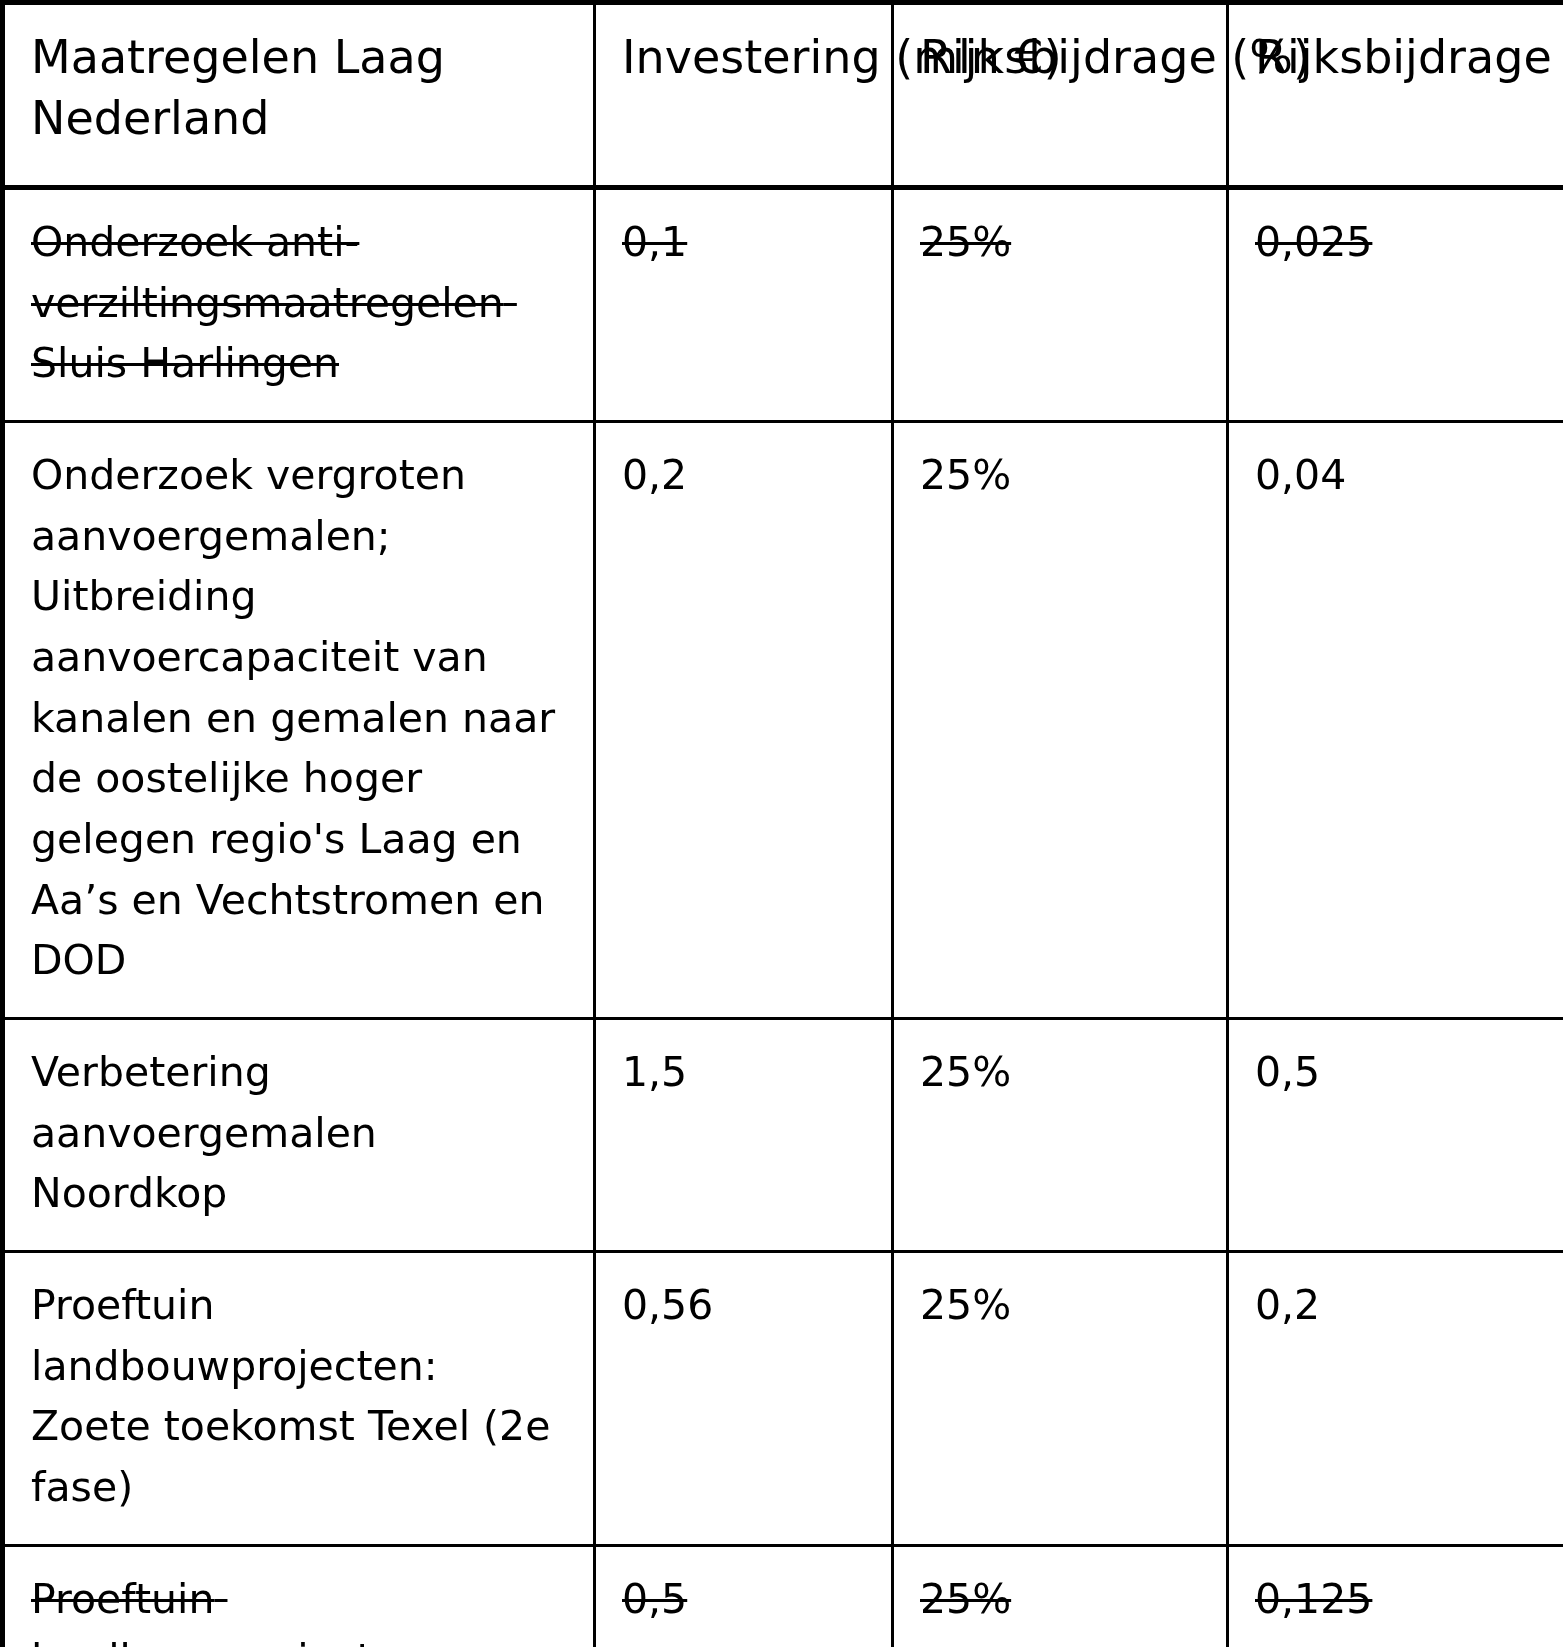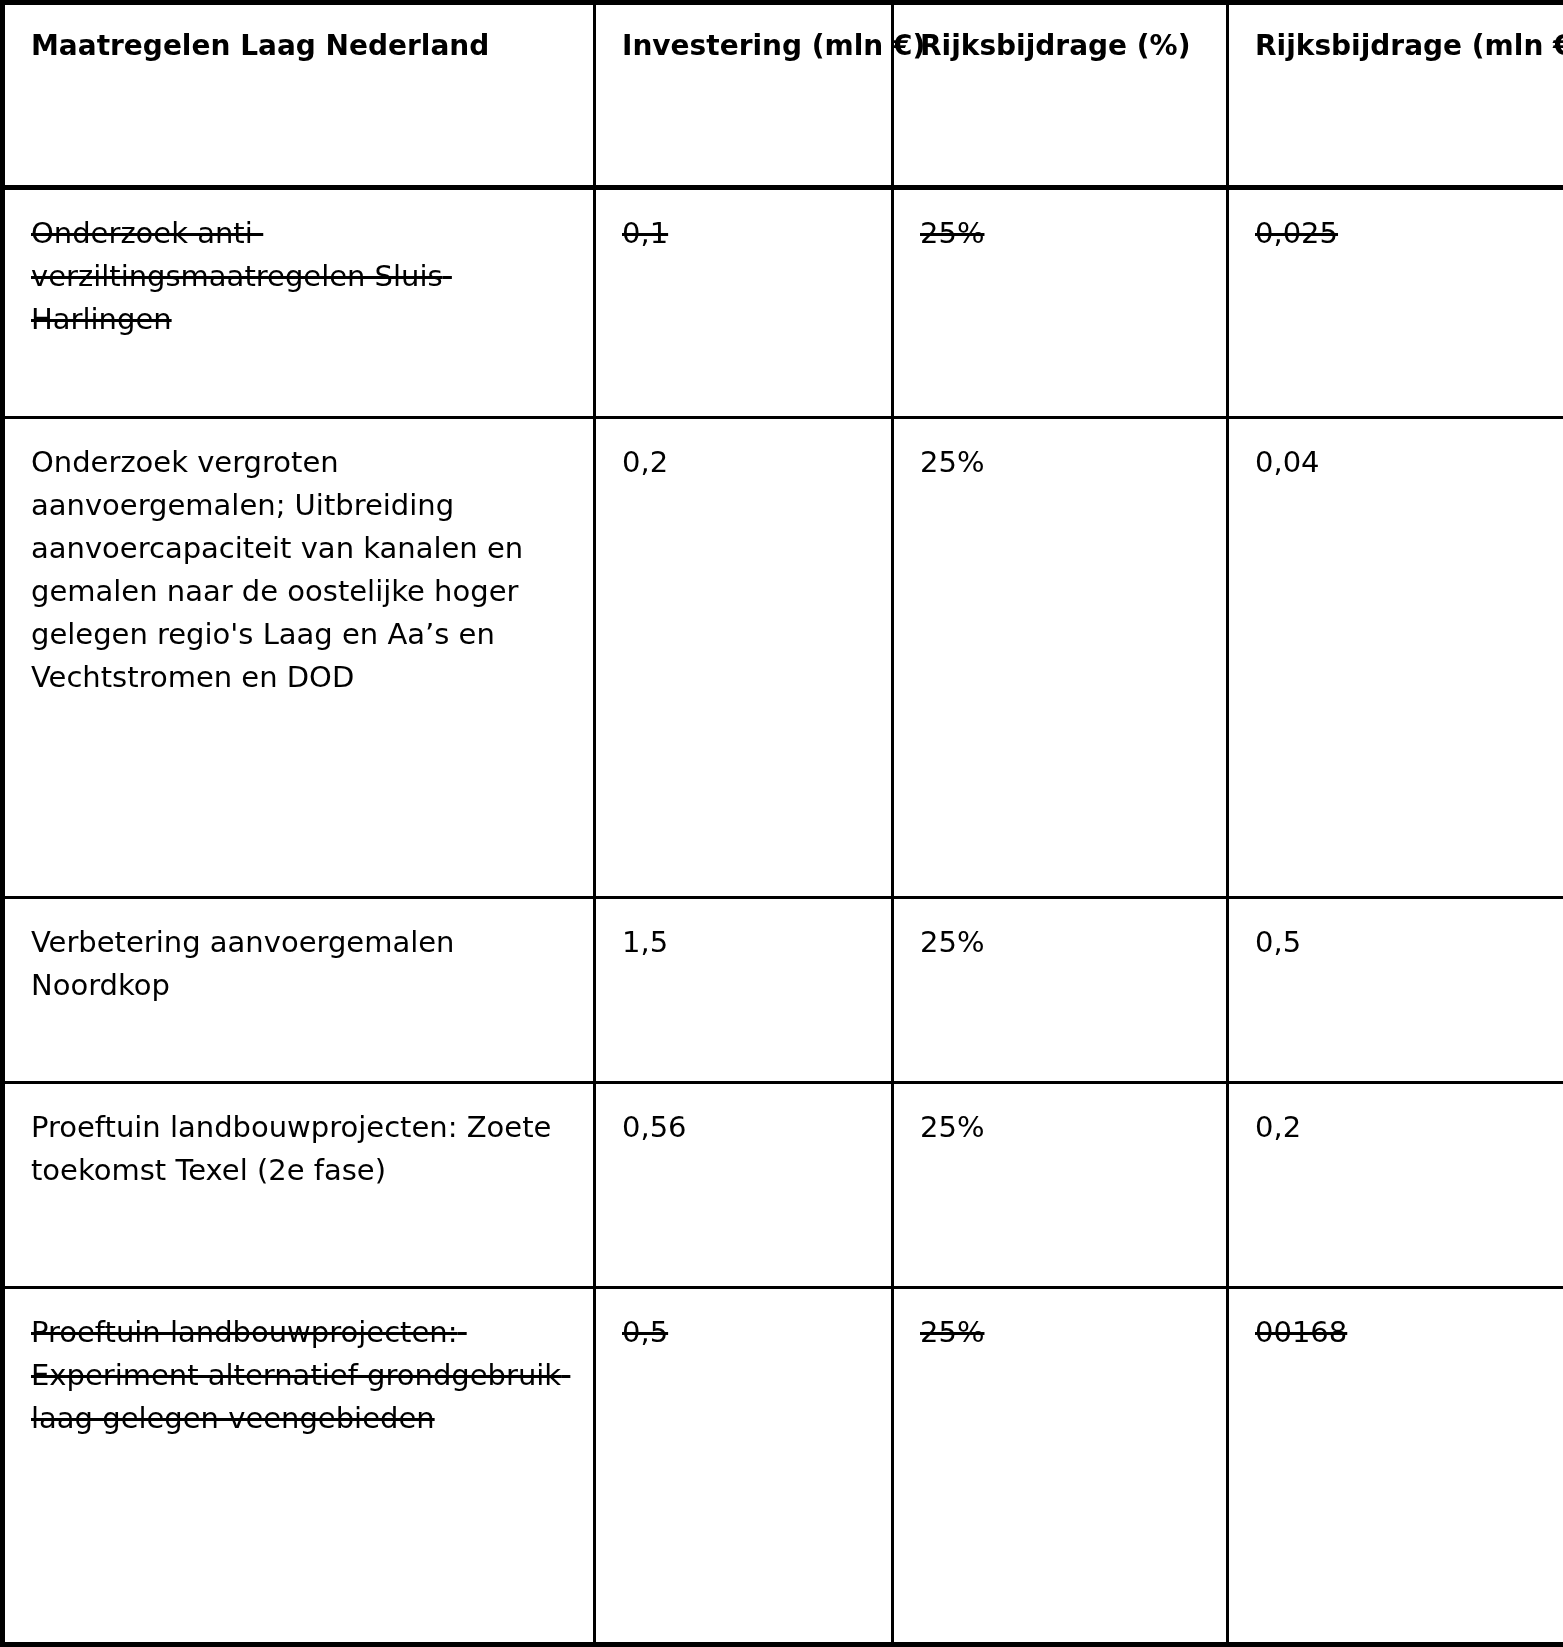--- a/index.html
+++ b/index.html
@@ -31,30 +31,30 @@
   .doc-table th,
   .doc-table td {
     border: 3px solid #000000;
     vertical-align: top;
     text-align: left;
     padding: 22px 26px 26px 26px;
     box-sizing: border-box;
   }
 
   .doc-table thead th {
-    font-weight: bold;
-    font-size: 28px;
+    font-weight: normal;
+    font-size: 46px;
     line-height: 1.33;
     height: 185px;
     border-bottom-width: 5px;
   }
 
   .doc-table tbody td {
     font-weight: normal;
-    font-size: 29px;
+    font-size: 41px;
     line-height: 1.48;
   }
 
   
   tr.row-h1 td { height: 230px; }
   tr.row-h2 td { height: 480px; }
   tr.row-h3 td { height: 185px; }
   tr.row-h4 td { height: 205px; }
   tr.row-h5 td { height: 357px; }
 
@@ -118,17 +118,17 @@
       <td><span class="cell-text">Proeftuin landbouwprojecten: Zoete toekomst Texel (2e fase)</span></td>
       <td class="num"><span class="cell-text">0,56</span></td>
       <td class="num"><span class="cell-text">25%</span></td>
       <td class="num"><span class="cell-text">0,2</span></td>
     </tr>
 
     <tr class="row-h5 struck">
       <td><span class="cell-text">Proeftuin landbouwprojecten: Experiment alternatief grondgebruik laag gelegen veengebieden</span></td>
       <td class="num"><span class="cell-text">0,5</span></td>
       <td class="num"><span class="cell-text">25%</span></td>
-      <td class="num"><span class="cell-text">00168</span></td>
+      <td class="num"><span class="cell-text">0,125</span></td>
     </tr>
 
   </tbody>
 </table>
 
 </body></html>

